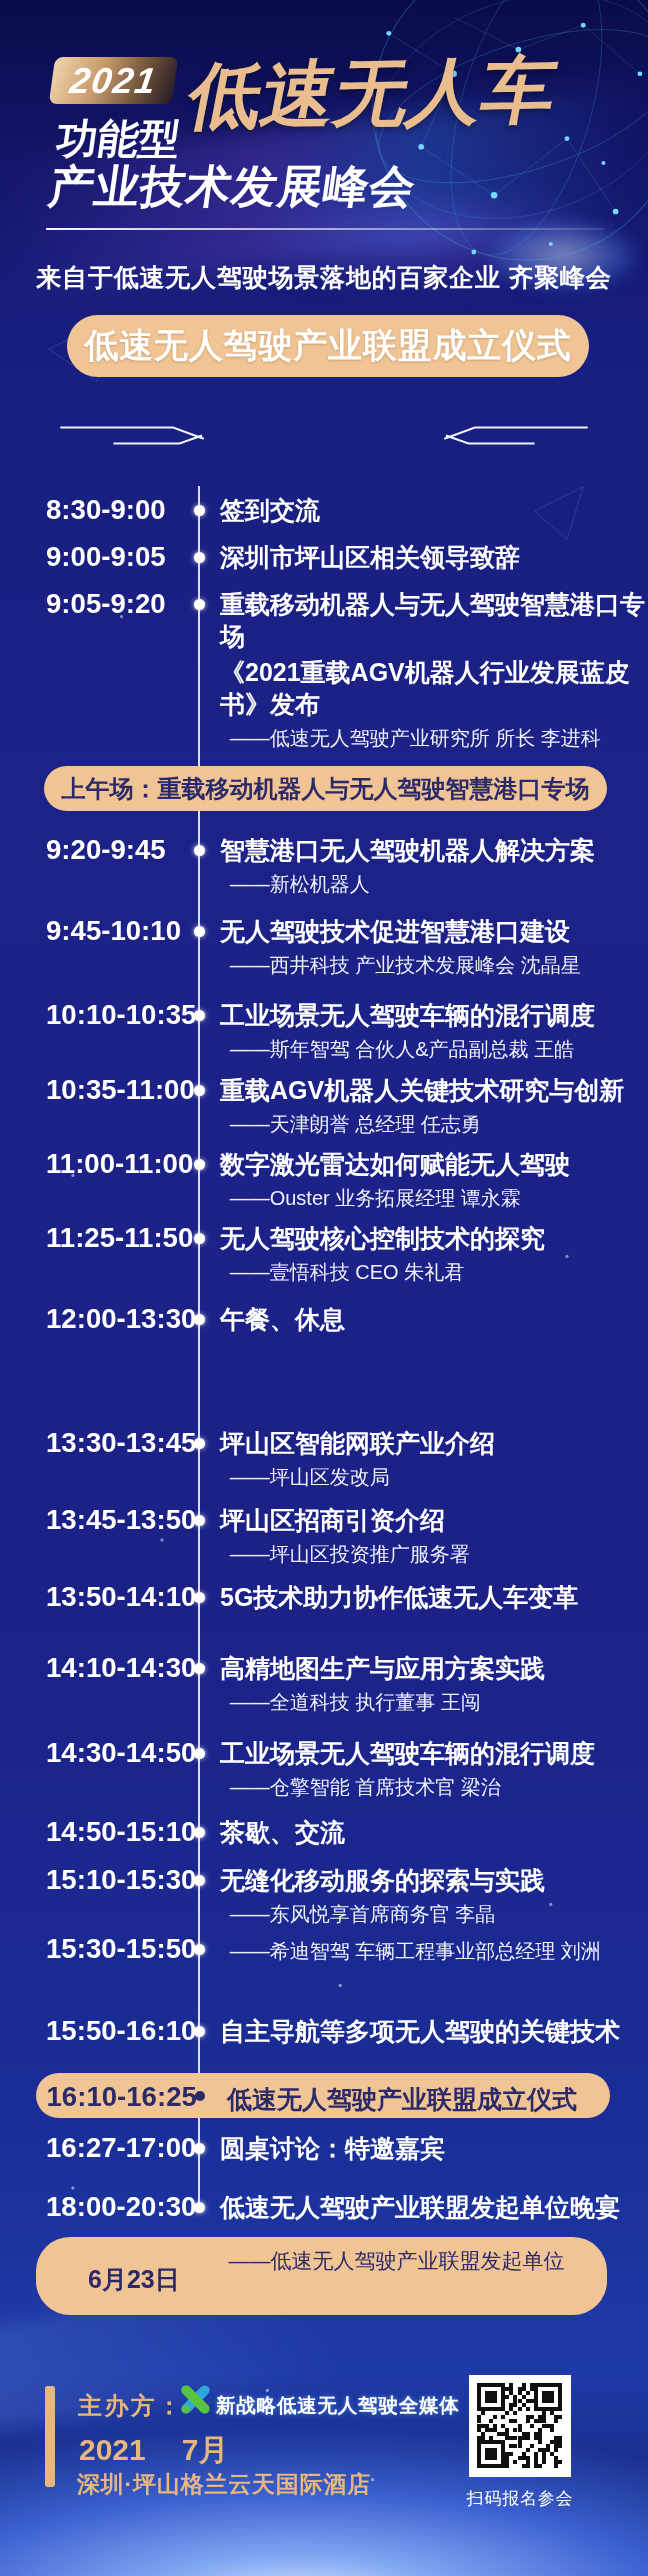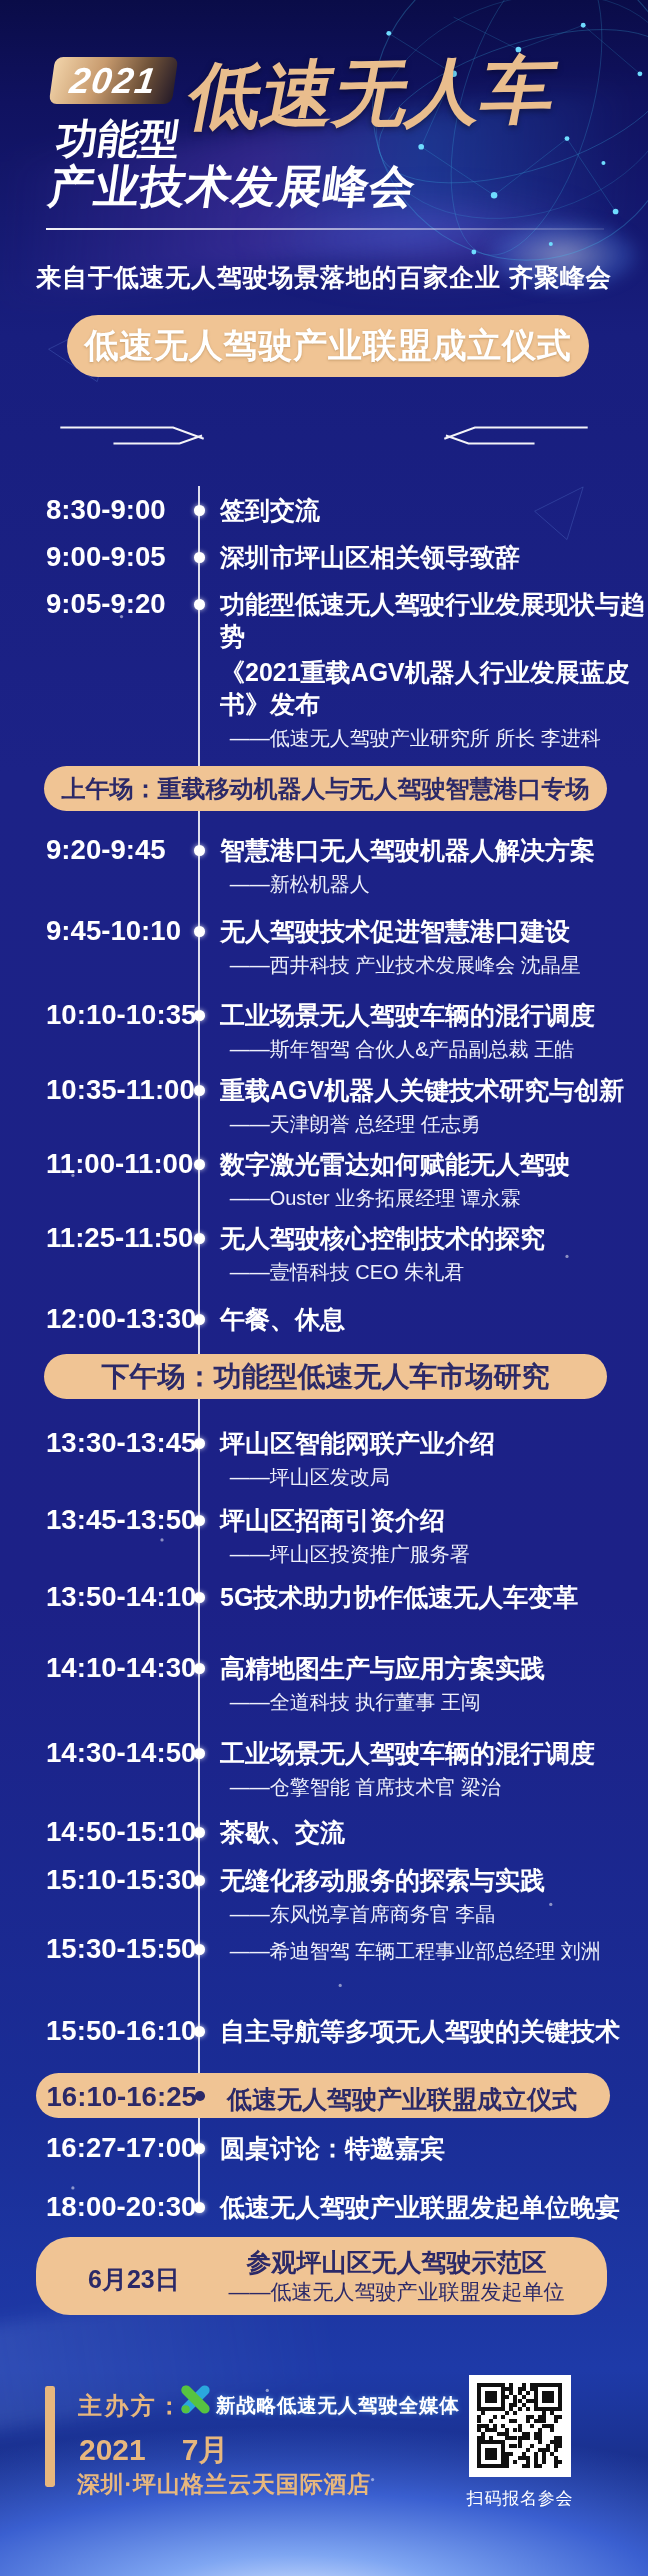--- a/index.html
+++ b/index.html
@@ -184,21 +184,21 @@
     <div class="dot"></div>
     <div class="content">
         <div class="item-title">深圳市坪山区相关领导致辞</div>
       </div>
   </div>
 
   <div class="row" style="top:588px">
     <div class="time">9:05-9:20</div>
     <div class="dot"></div>
     <div class="content">
-      <div class="item-title">功能型低速无人驾驶行业发展现状与趋势</div>
+      <div class="item-title">重载移动机器人与无人驾驶智慧港口专场</div>
       <div class="item-title2">《2021重载AGV机器人行业发展蓝皮书》发布</div>
       <div class="speaker">——低速无人驾驶产业研究所 所长 李进科</div>
     </div>
   </div>
 
   <div class="session am">上午场：重载移动机器人与无人驾驶智慧港口专场</div>
 
   <div class="row" style="top:834px">
     <div class="time">9:20-9:45</div>
     <div class="dot"></div>
@@ -254,21 +254,20 @@
   </div>
 
   <div class="row" style="top:1303px">
     <div class="time">12:00-13:30</div>
     <div class="dot"></div>
     <div class="content">
         <div class="item-title">午餐、休息</div>
       </div>
   </div>
 
-  <div class="session pm">下午场：功能型低速无人车市场研究</div>
 
   <div class="row" style="top:1427px">
     <div class="time">13:30-13:45</div>
     <div class="dot"></div>
     <div class="content">
       <div class="item-title">坪山区智能网联产业介绍</div>
       <div class="speaker">——坪山区发改局</div>
     </div>
   </div>
 
@@ -358,21 +357,20 @@
     <div class="time">18:00-20:30</div>
     <div class="dot"></div>
     <div class="content">
         <div class="item-title">低速无人驾驶产业联盟发起单位晚宴</div>
       </div>
   </div>
 
   <div class="visit">
     <div class="v-date">6月23日</div>
     <div class="v-body">
-      <div class="v-title">参观坪山区无人驾驶示范区</div>
       <div class="v-note">——低速无人驾驶产业联盟发起单位</div>
     </div>
   </div>
 
   <div class="f-bar"></div>
   <div class="f-organizer-label">主办方：</div>
   <svg class="f-logo" width="31" height="31" viewBox="0 0 38 38">
     <rect x="13" y="-3" width="12" height="44" rx="6" transform="rotate(45 19 19)" fill="#2aa7dd"></rect>
     <rect x="13" y="-3" width="12" height="44" rx="6" transform="rotate(-45 19 19)" fill="#57c341"></rect>
     <circle cx="7" cy="7" r="5" fill="#57c341"></circle>

